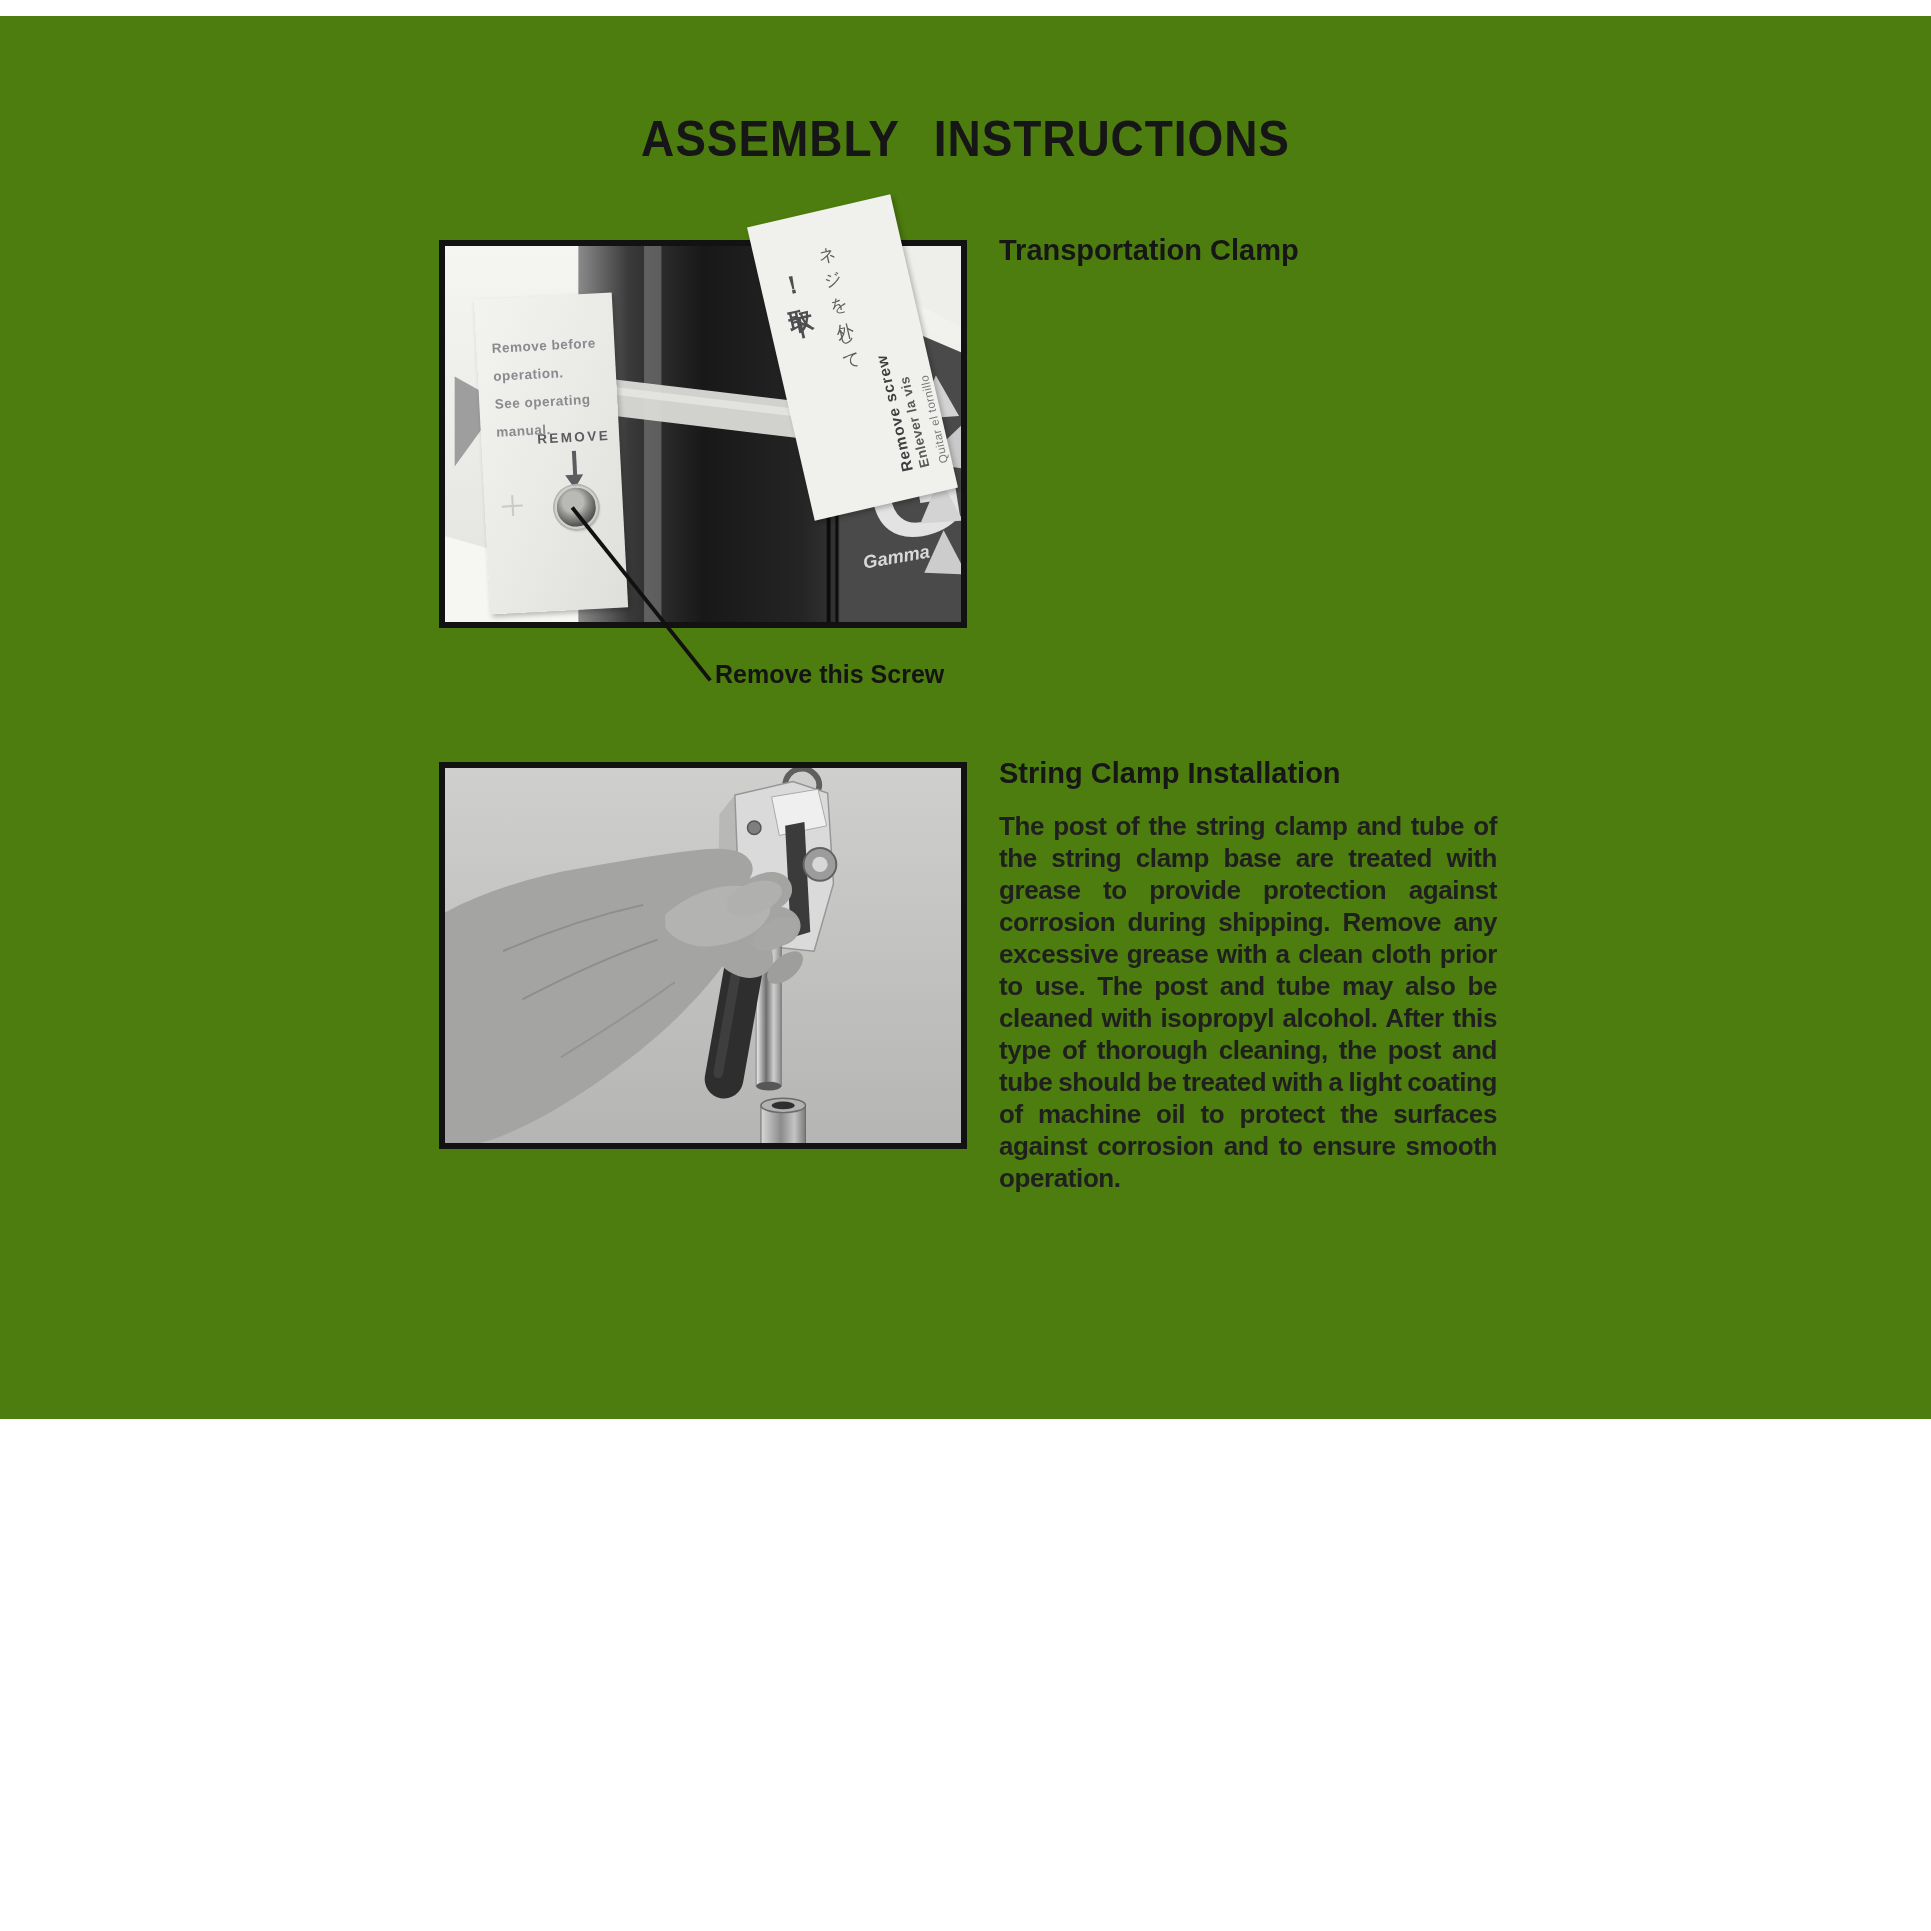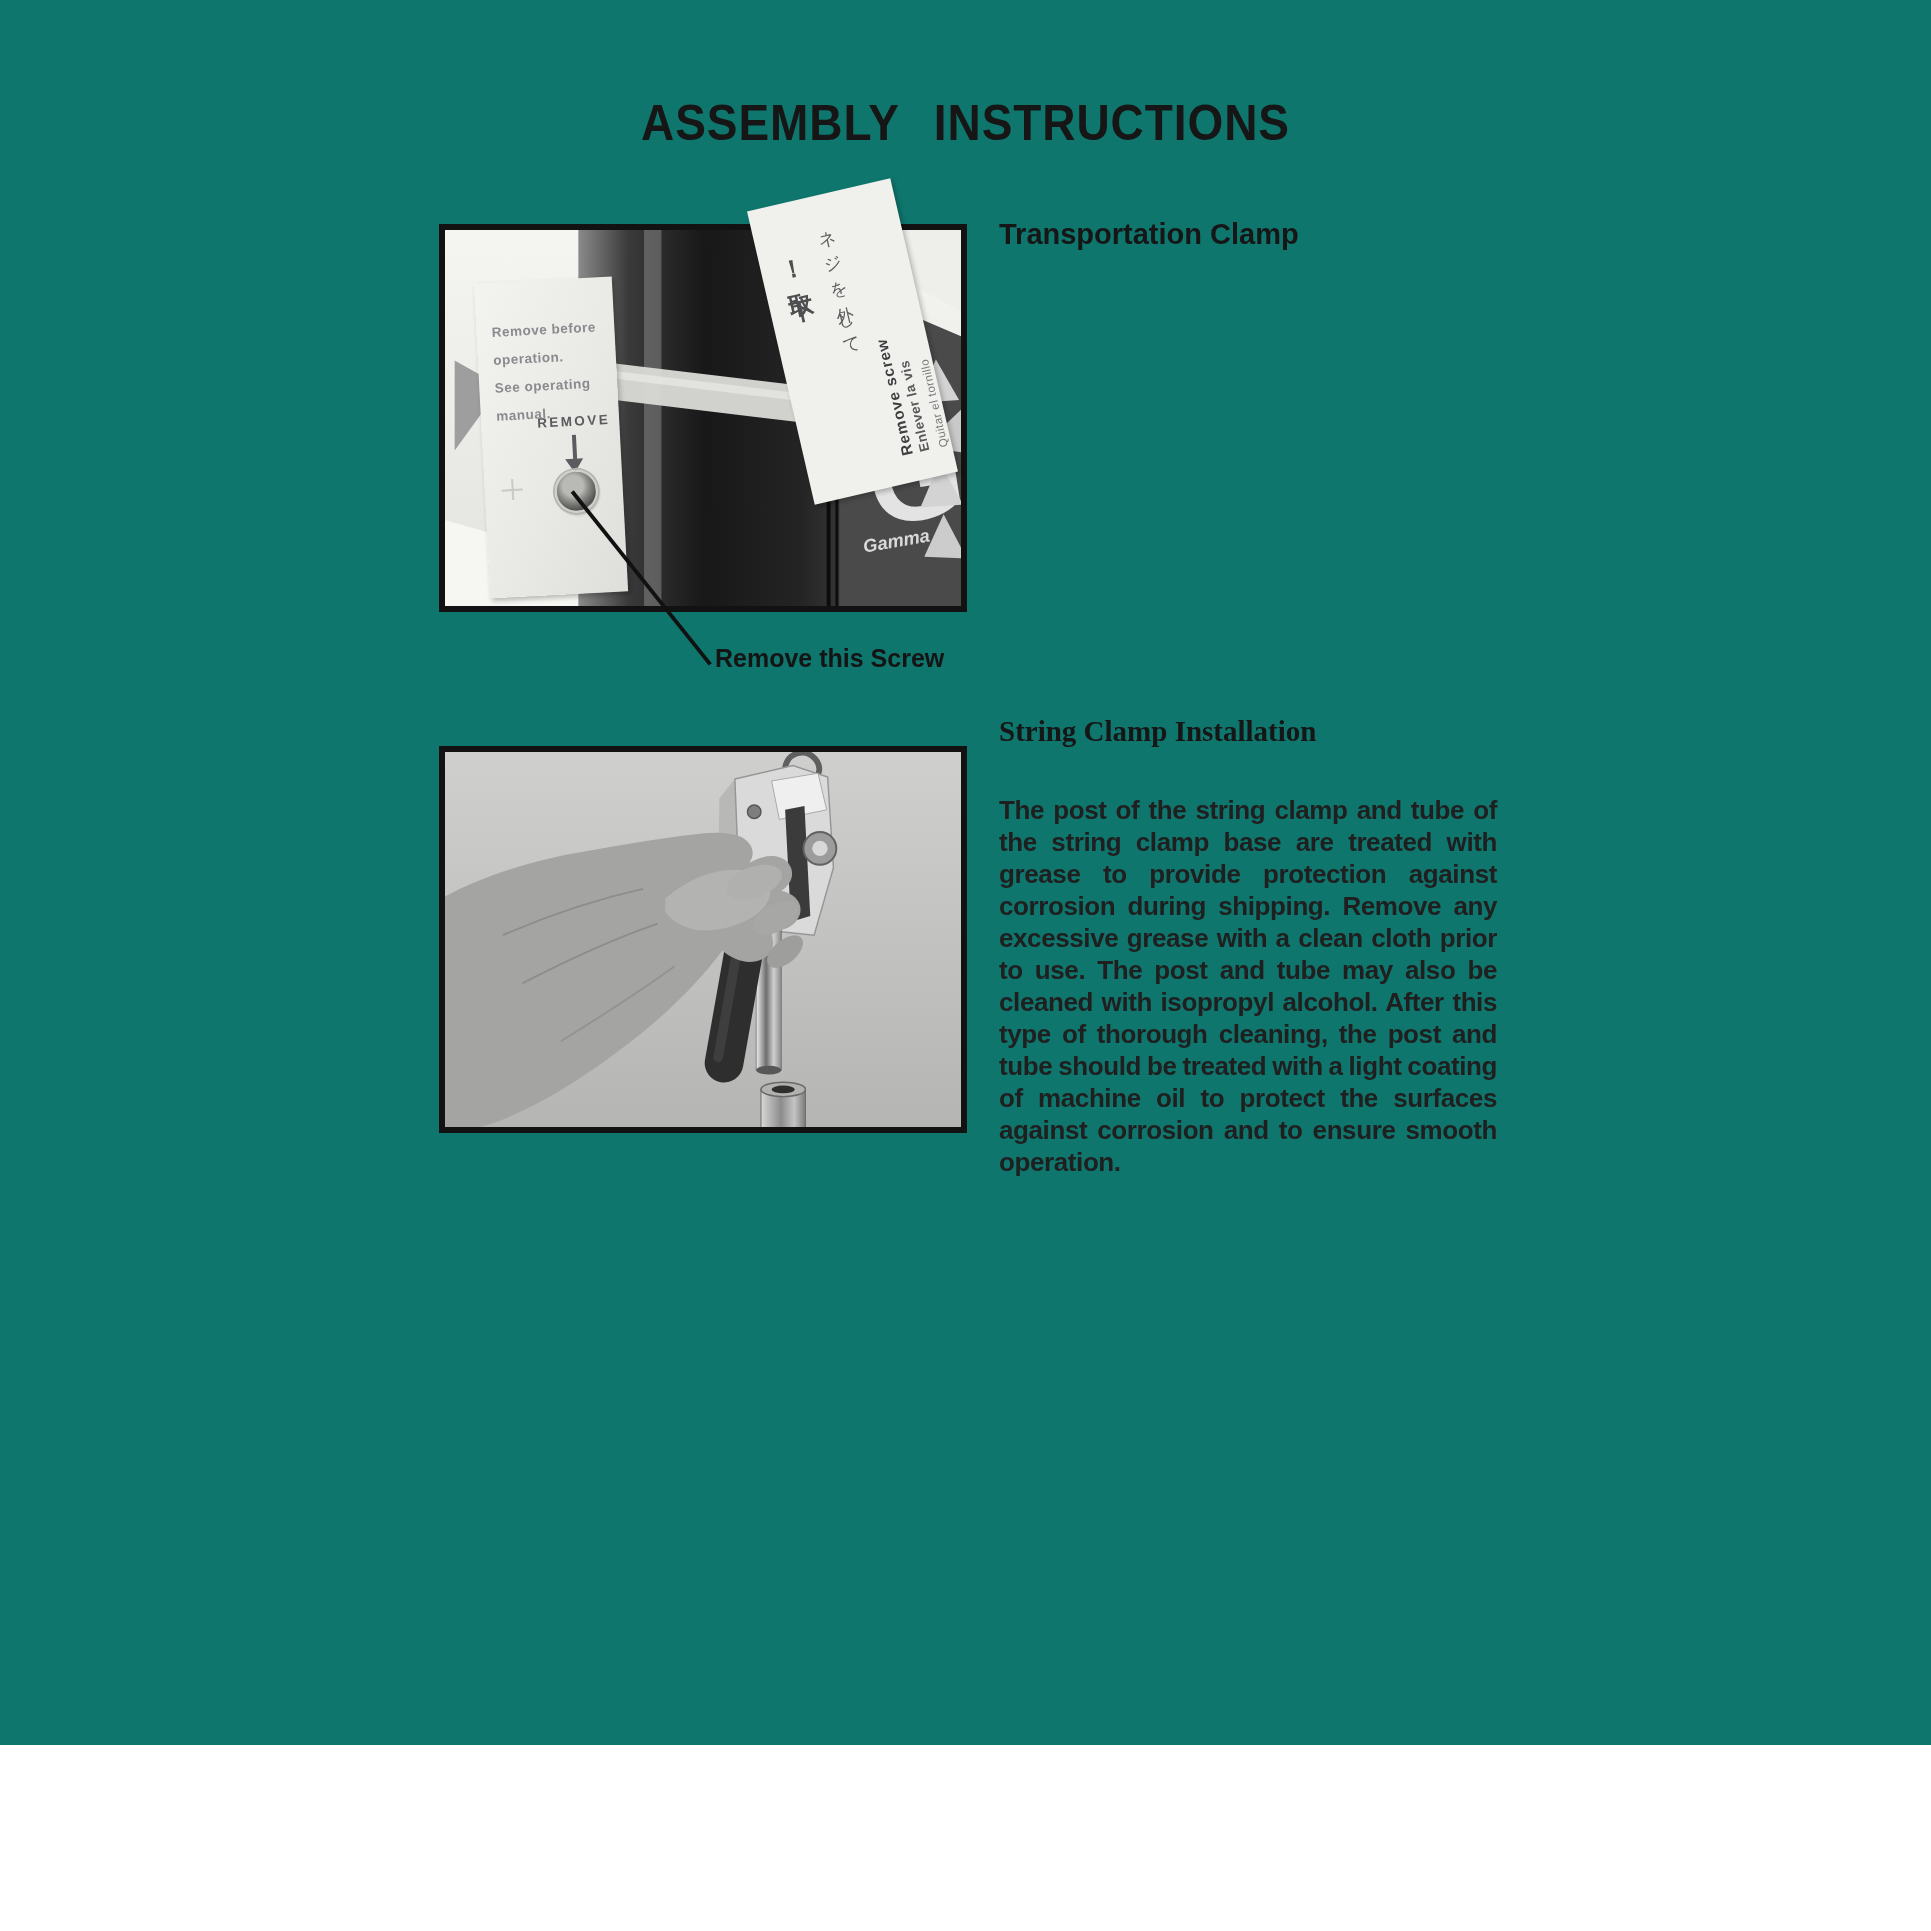--- a/index.html
+++ b/index.html
@@ -1,18 +1,18 @@
 <!DOCTYPE html>
 <html><head>
 <meta charset="utf-8">
 <style>
   html,body{margin:0;padding:0;background:#ffffff;}
   .page{
-    position:relative;width:1931px;height:1745px;background:#0f766e;
-    font-family:"Liberation Sans", sans-serif;color:#1c1c1c;overflow:hidden;
+    position:relative;width:1931px;height:1403px;background:#4d7c0f;
+    font-family:"Liberation Sans", sans-serif;color:#1c1c1c;overflow:hidden;margin-top:16px;
   }
   .doc-title{
     position:absolute;top:98px;left:0;width:100%;text-align:center;
     font-size:50px;font-weight:bold;letter-spacing:1px;word-spacing:23px;
     transform:scaleX(0.92);color:#161616;line-height:1;
   }
   .figure{
     position:absolute;border:6.8px solid #121212;background:#dcdcdc;
   }
   .figure svg{display:block;width:100%;height:100%;}
@@ -55,21 +55,21 @@
   }
   .latin-en{font-size:15.4px;font-weight:bold;color:#3f3f41;letter-spacing:1px;}
   .latin-fr{font-size:13.5px;font-weight:bold;color:#58585a;letter-spacing:0.5px;}
   .latin-es{font-size:11.6px;color:#7a7a7c;letter-spacing:0.5px;}
 
   .callout-svg{position:absolute;left:439px;top:224px;width:529px;height:454px;z-index:5;pointer-events:none;overflow:visible;}
   .callout-caption{position:absolute;left:715px;top:644px;font-size:25px;font-weight:bold;color:#141414;z-index:6;white-space:nowrap;}
 
   .col-heading{position:absolute;left:999px;font-size:29px;font-weight:bold;color:#161616;white-space:nowrap;}
   #heading1{top:218px;}
-  #heading2{top:715px;font-family:Liberation Serif, serif;}
+  #heading2{top:741px;}
   .col-body{
     position:absolute;left:999px;width:498px;
     font-size:26px;line-height:32px;color:#1f1f1f;
     text-align:justify;letter-spacing:-0.4px;word-spacing:-1.9px;
   }
   #body1{top:271px;}
   #body2{top:794px;font-weight:bold;}
 
   .page-number{position:absolute;top:1840px;left:0;width:100%;text-align:center;font-size:29px;color:#1c1c1c;}
 </style>

